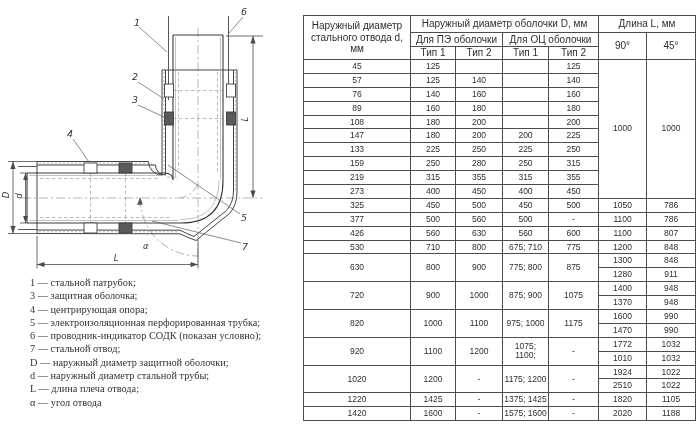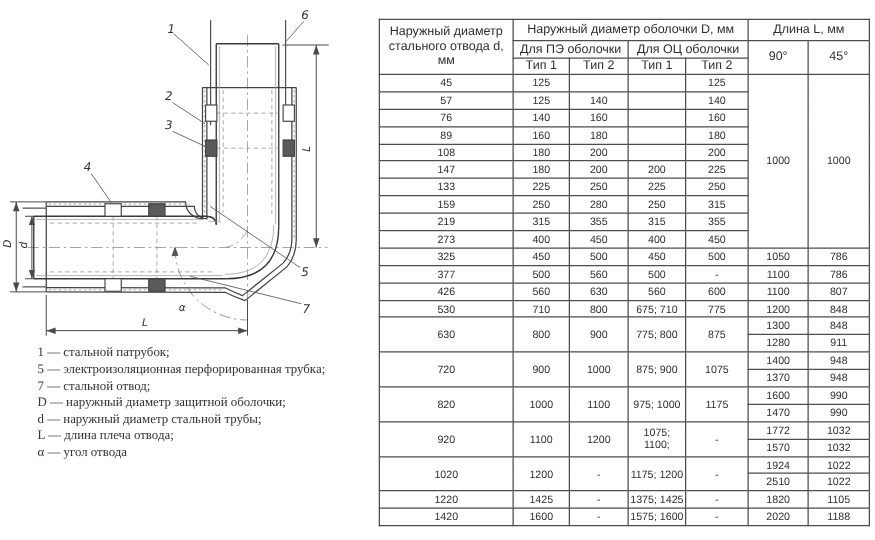--- a/index.html
+++ b/index.html
@@ -163,21 +163,24 @@
         <text class="co" x="132" y="103">3</text>
         <text class="co" x="67" y="137">4</text>
         <text class="co" x="241" y="221">5</text>
         <text class="co" x="242" y="250">7</text>
         <text class="dim" x="143" y="249">α</text>
       </g>
     </svg>
 
     <div class="legend" id="legend">
         <div class="legend-line">1 — стальной патрубок;</div>
+        <div class="legend-line">3 — защитная оболочка;</div>
+        <div class="legend-line">4 — центрирующая опора;</div>
         <div class="legend-line">5 — электроизоляционная перфорированная трубка;</div>
+        <div class="legend-line">6 — проводник-индикатор СОДК (показан условно);</div>
         <div class="legend-line">7 — стальной отвод;</div>
         <div class="legend-line">D — наружный диаметр защитной оболочки;</div>
         <div class="legend-line">d — наружный диаметр стальной трубы;</div>
         <div class="legend-line">L — длина плеча отвода;</div>
         <div class="legend-line">α — угол отвода</div>
       </div>
   </div>
 
   <div class="table-wrap">
     <table class="dims" id="dim-table">
@@ -360,21 +363,21 @@
           <tr>
             <td rowspan="2">920</td>
             <td rowspan="2">1100</td>
             <td rowspan="2">1200</td>
             <td rowspan="2">1075; 1100;</td>
             <td rowspan="2">-</td>
             <td>1772</td>
             <td>1032</td>
           </tr>
           <tr>
-            <td>1570</td>
+            <td>1010</td>
             <td>1032</td>
           </tr>
           <tr>
             <td rowspan="2">1020</td>
             <td rowspan="2">1200</td>
             <td rowspan="2">-</td>
             <td rowspan="2">1175; 1200</td>
             <td rowspan="2">-</td>
             <td>1924</td>
             <td>1022</td>

